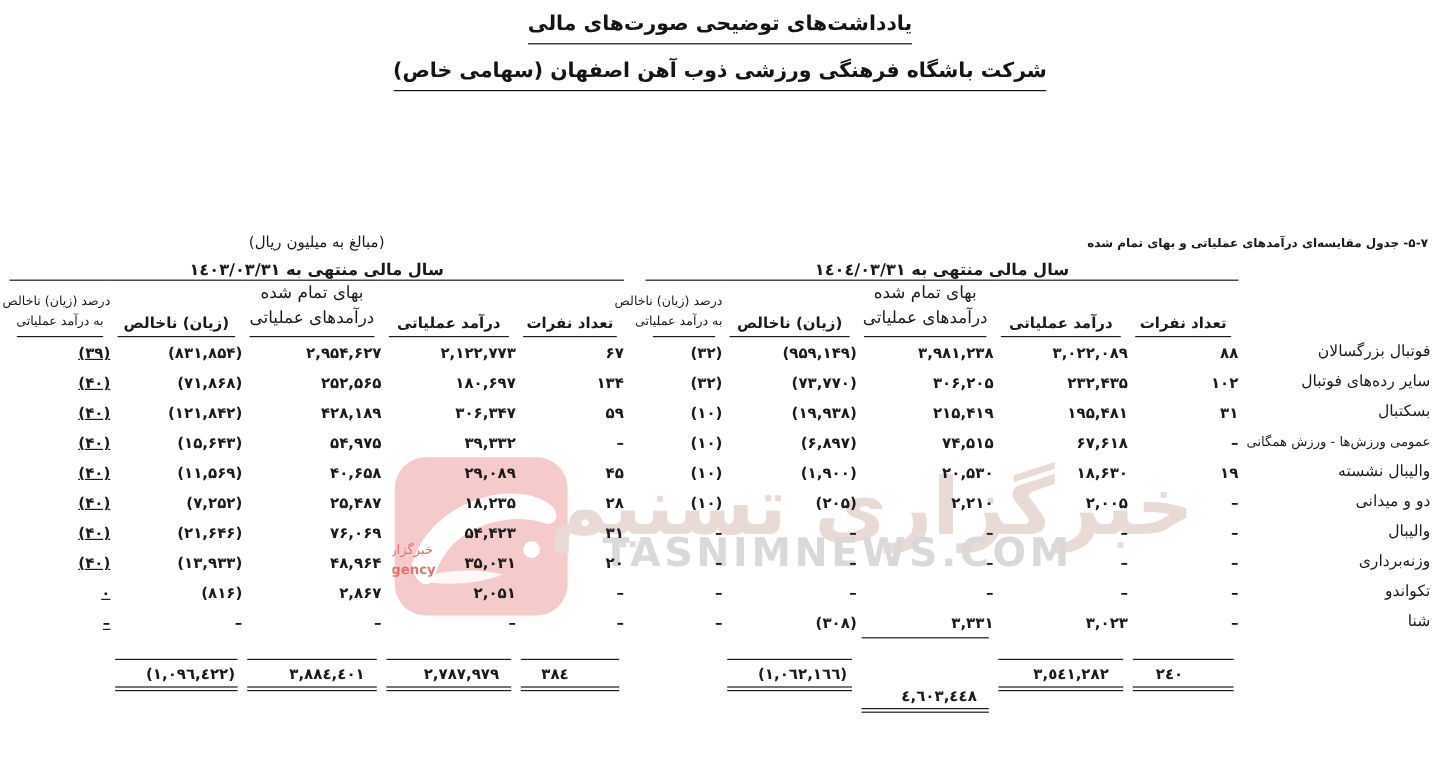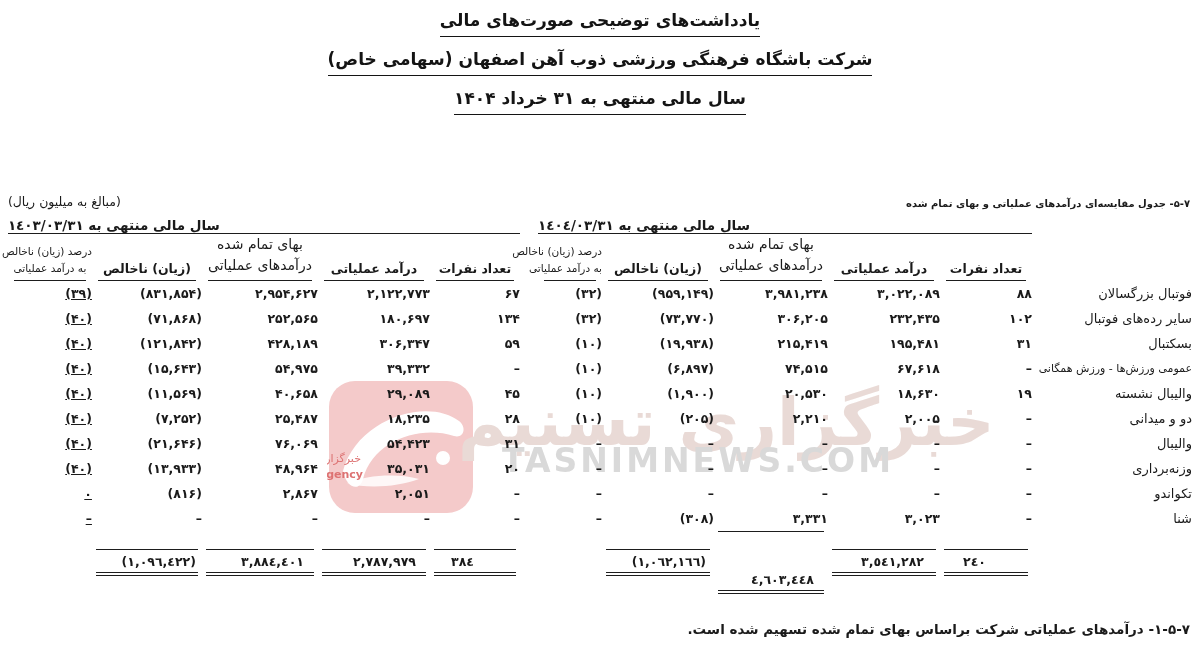--- a/index.html
+++ b/index.html
@@ -19,21 +19,21 @@
   .wm-fa{position:absolute;top:384px;left:458px;z-index:0;font-size:66px;font-weight:bold;color:#e9dad6;
         letter-spacing:1px;white-space:nowrap;}
   .wm-url{position:absolute;top:441px;left:502px;z-index:0;font-size:33px;font-weight:bold;color:#d9d9d9;
         letter-spacing:3px;direction:ltr;white-space:nowrap;}
   .wm-logo{position:absolute;top:379px;left:327px;z-index:0;}
 
   
   table.cmp{position:absolute;top:194px;right:8px;width:1184px;z-index:1;border-collapse:collapse;
         table-layout:fixed;color:#1a1a1a;}
   table.cmp td{padding:0;vertical-align:bottom;}
-  .ghead{border-bottom:1.6px solid #1d1d1d;text-align:left;padding-bottom:4px;}
+  .ghead{border-bottom:1.6px solid #1d1d1d;text-align:center;padding-bottom:4px;}
   .gtitle{font-weight:bold;font-size:13.5px;white-space:nowrap;}
   .gnote{font-size:12.5px;margin-bottom:8px;white-space:nowrap;}
   .ch{ text-align:center;}
   .ch div{white-space:nowrap;}
   .h1{font-weight:bold;font-size:12.5px;}
   .h2{font-weight:normal;font-size:14px;line-height:1.5;}
   .hp{font-size:10.5px;line-height:1.55;}
   .hr{border-bottom:1.5px solid #1d1d1d;margin:4px 6px 0 6px;height:0;}
   tr.d td{height:25px;vertical-align:middle;}
   td.lbl{font-size:13px;text-align:right;padding-left:4px;white-space:nowrap;}
@@ -68,21 +68,20 @@
     <path d="M20,104 C40,96 70,94 92,100 C70,108 40,110 20,104 Z" fill="#ffffff" opacity="0.85"></path>
     <text x="34" y="83" font-size="11" fill="#dd7272">خبرگزاری</text>
     <text x="36" y="99" font-size="11" font-weight="bold" fill="#dd7272">Tasnim Agency</text>
   </svg>
   <div class="wm-fa">خبرگزاری تسنیم</div>
   <div class="wm-url">TASNIMNEWS.COM</div>
 
   <div class="doc-header">
     <div class="hl"><span>یادداشت‌های توضیحی صورت‌های مالی</span></div>
     <div class="hl"><span>شرکت باشگاه فرهنگی ورزشی ذوب آهن اصفهان (سهامی خاص)</span></div>
-    <div class="hl"><span>سال مالی منتهی به ۳۱ خرداد ۱۴۰۴</span></div>
   </div>
 
   <div class="section-title">۷‏-‏۵‏- جدول مقایسه‌ای درآمدهای عملیاتی و بهای تمام شده</div>
 
   <table class="cmp">
     <colgroup>
       <col style="width:160px">
         <col style="width:92px">
         <col style="width:112px">
         <col style="width:114px">
@@ -350,15 +349,14 @@
       <td class="p-loss">
             <div class="totbox">
               <span class="tv">(١,٠٩٦,٤٢٢)</span>
             </div>
           </td>
       <td></td>
     </tr>
   </tbody>
     </table>
 
-  <div class="footnote">۷‏-‏۵‏-‏۱‏- درآمدهای عملیاتی شرکت براساس بهای تمام شده تسهیم شده است.</div>
 
 </div>
 
 </body></html>

